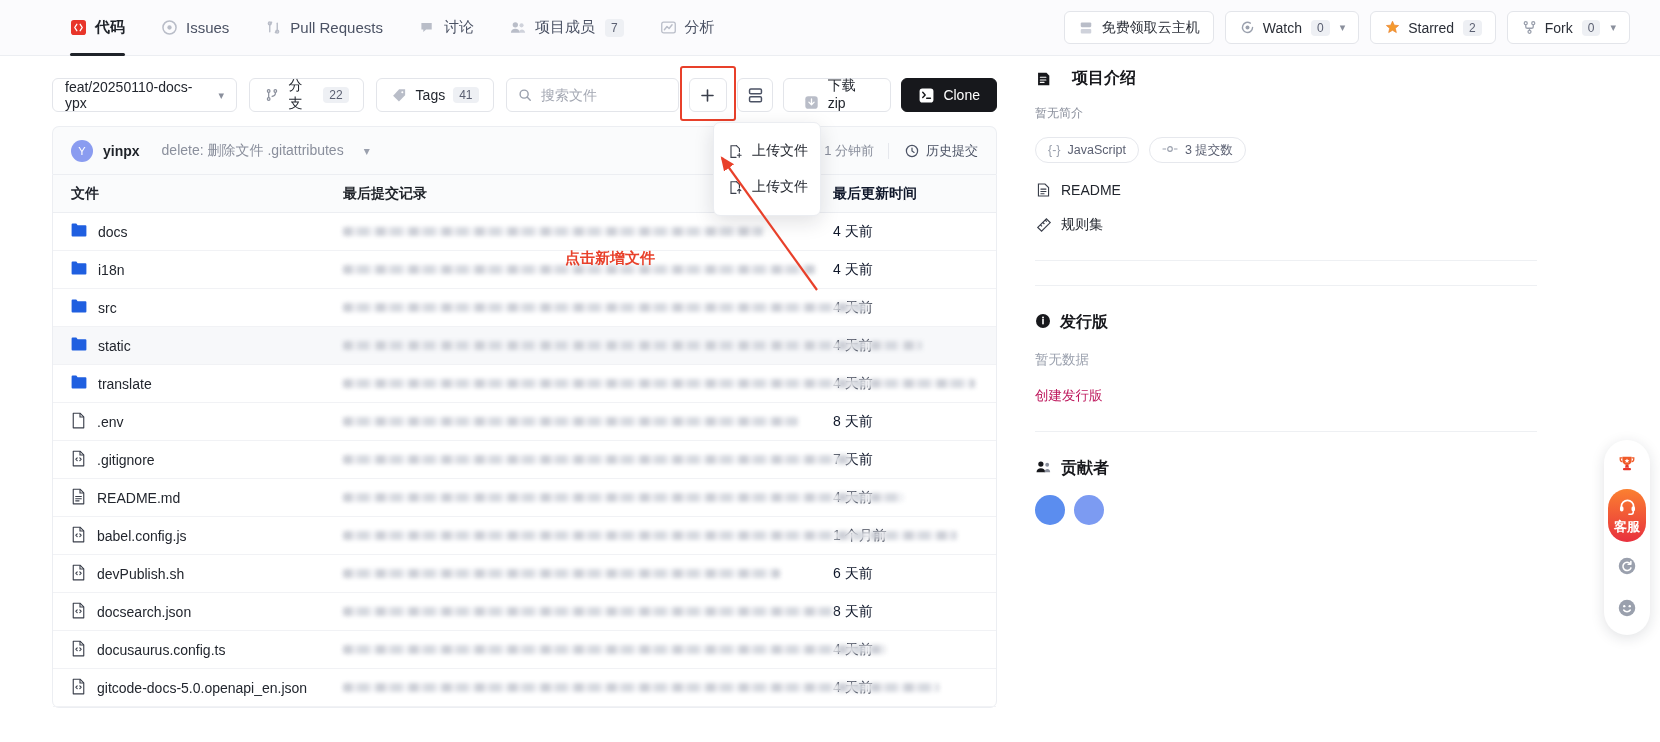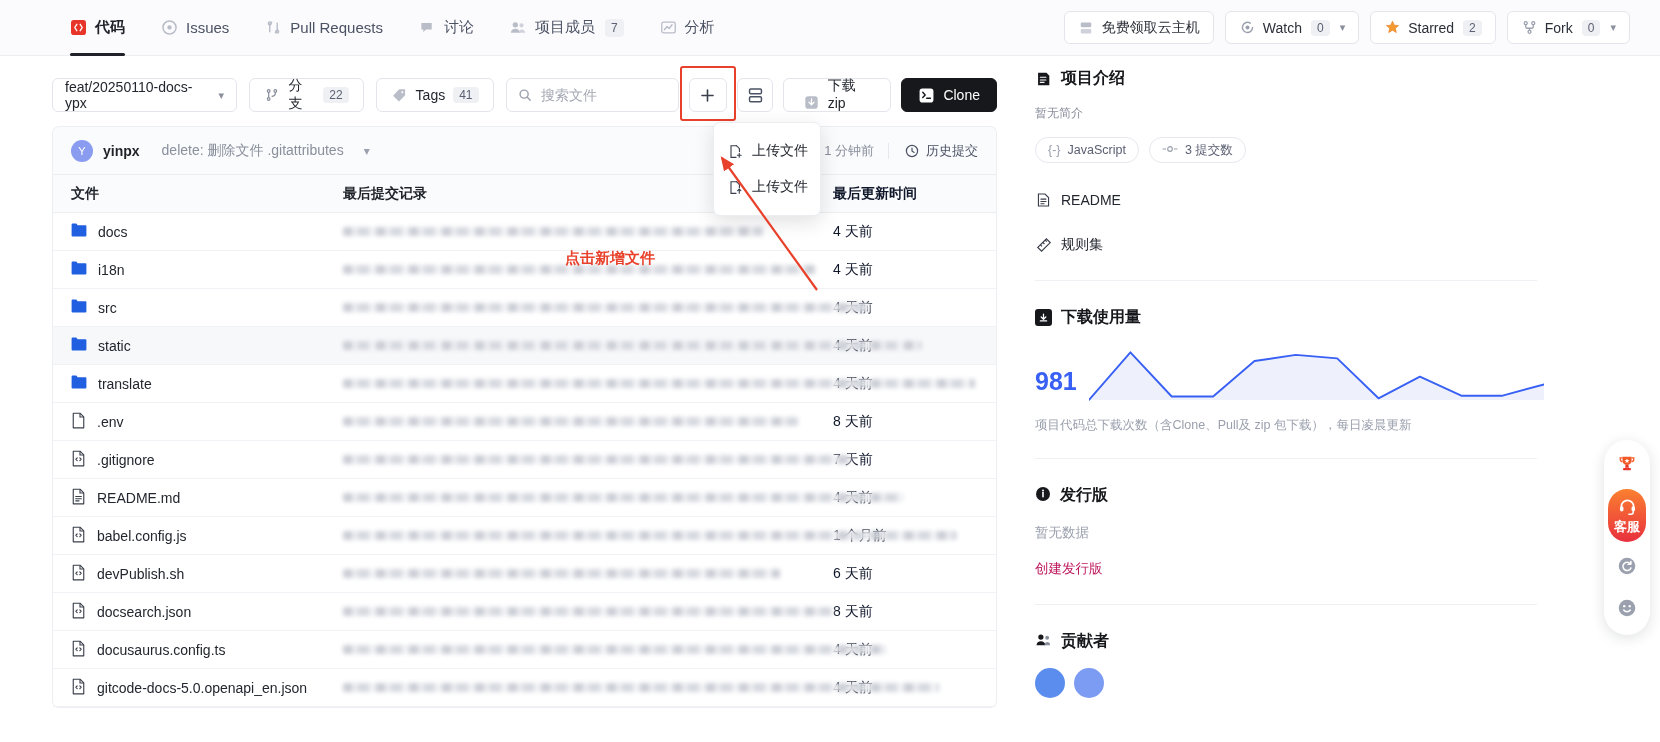--- a/index.html
+++ b/index.html
@@ -154,29 +154,29 @@
   .c-msg  { width:490px; flex:0 0 490px; }
   .c-time { flex:1; color:#0f172a; }
   .blurbar { height:9px; border-radius:2px;
     background: repeating-linear-gradient(90deg,#c9ccd4 0 9px,#e9eaee 9px 15px,#d4d7de 15px 26px,#f0f1f4 26px 33px);
     filter: blur(2.2px); opacity:.95; }
 
   .ico-folder { width:16px; height:14px; flex:0 0 16px; }
   .ico-file   { width:15px; height:17px; flex:0 0 15px; color:#5b6072; }
 
   
-  .sec-title { display:flex; align-items:center; gap:9px; font-size:16px; font-weight:700; color:#17181c; }
+  .sec-title { display:flex; align-items:center; gap:20px; font-size:16px; font-weight:700; color:#17181c; }
   .sec-sub { font-size:12px; color:#8a8f9c; margin-top:16px; }
   .tag-row { display:flex; gap:10px; margin-top:15px; }
   .tag {
     display:inline-flex; align-items:center; gap:7px;
     height:26px; padding:0 12px; border:1px solid #e6e8ed; border-radius:13px;
     font-size:12.5px; color:#5b6072; background:#fff; cursor:pointer;
   }
-  .side-link { display:flex; align-items:center; gap:9px; margin-top:28px; font-size:14px; color:#22262e; cursor:pointer; }
+  .side-link { display:flex; align-items:center; gap:9px; margin-top:18px; font-size:14px; color:#22262e; cursor:pointer; }
   .hr { height:1px; background:#eef0f3; margin:26px 0 0 0; }
 
   .dl-head { display:flex; align-items:center; gap:9px; font-size:16px; font-weight:700; color:#17181c; }
   .dl-ico { width:17px; height:17px; background:#17181c; border-radius:3px; display:flex; align-items:center; justify-content:center; }
   .chart-row { display:flex; align-items:flex-end; margin-top:14px; }
   .dl-number { font-size:25px; color:#3860f4; font-weight:600; line-height:1; margin-bottom:12px; }
   .spark { margin-left:12px; }
   .dl-note { font-size:12.5px; color:#9aa0ad; margin-top:11px; }
 
   .rel-note { font-size:13.5px; color:#9aa0ad; margin-top:18px; }
@@ -662,42 +662,20 @@
           <svg width="16" height="16" viewBox="0 0 16 16" stroke="#3a3f4b" stroke-width="1.2" fill="none">
               <path d="M1.8 10.4 10.4 1.8l3.8 3.8-8.6 8.6z"></path>
               <path d="M4.4 7.8l1.6 1.6M6.8 5.4l1.6 1.6M9.2 3l1.6 1.6"></path>
             </svg>
         </span>
         <span>规则集</span>
       </div>
 
       <div class="hr"></div>
 
-      <div style="margin-top:26px;">
-        <div class="dl-head">
-          <span class="dl-ico">
-            <svg width="11" height="11" viewBox="0 0 16 16">
-                <path d="M8 3v7M4.6 7.2 8 10.6l3.4-3.4M3.4 13h9.2" stroke="#fff" stroke-width="1.8" fill="none" stroke-linecap="round" stroke-linejoin="round"></path>
-              </svg>
-          </span>
-          <span>下载使用量</span>
-        </div>
-
-        <div class="chart-row">
-          <div class="dl-number">981</div>
-          <div class="spark">
-            <svg id="spark-svg" width="455" height="60" viewBox="0 0 455 60">
-                <path d="M0.0 58.0 L41.4 10.3 L82.7 54.5 L124.1 54.5 L165.5 19.0 L206.8 12.9 L248.2 16.4 L289.5 56.3 L330.9 34.6 L372.3 53.7 L413.6 53.7 L455.0 42.4 L455 58 L0 58 Z" fill="#eef1fb"></path>
-                <path d="M0.0 58.0 L41.4 10.3 L82.7 54.5 L124.1 54.5 L165.5 19.0 L206.8 12.9 L248.2 16.4 L289.5 56.3 L330.9 34.6 L372.3 53.7 L413.6 53.7 L455.0 42.4" fill="none" stroke="#3860f4" stroke-width="1.9" stroke-linejoin="round" stroke-linecap="round"></path>
-              </svg>
-          </div>
-        </div>
-
-        <div class="dl-note">项目代码总下载次数（含Clone、Pull及 zip 包下载），每日凌晨更新</div>
-      </div>
 
       <div class="hr" style="margin-top:24px;"></div>
 
       <div style="margin-top:26px;">
         <div class="dl-head">
           <span>
             <svg width="16" height="16" viewBox="0 0 16 16">
                 <circle cx="8" cy="8" r="7" fill="#17181c"></circle>
                 <path d="M8 6.6v4.2" stroke="#fff" stroke-width="1.6" stroke-linecap="round"></path>
                 <circle cx="8" cy="4.5" r="1" fill="#fff"></circle>

